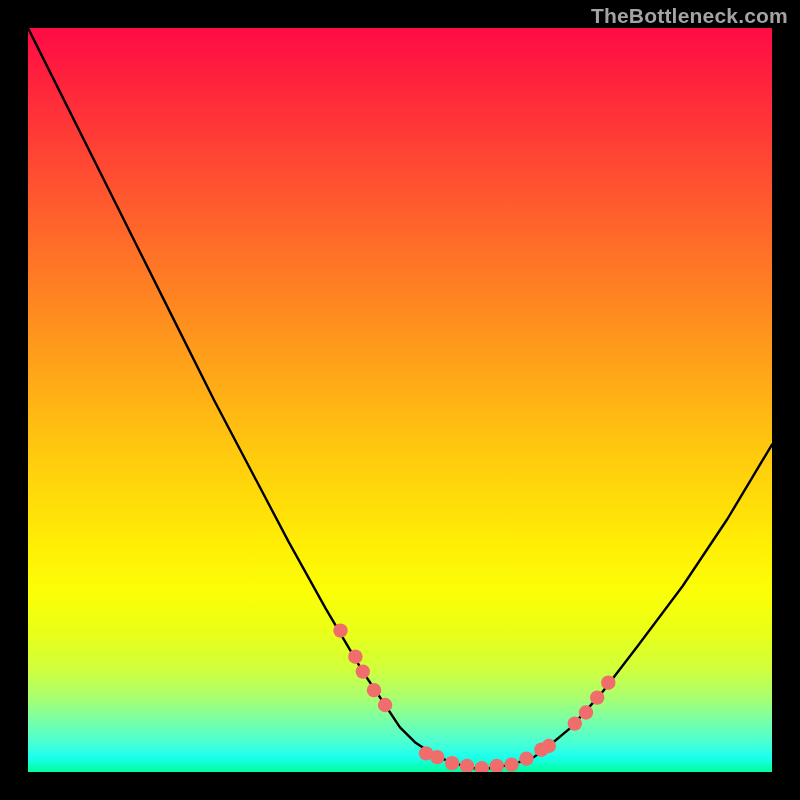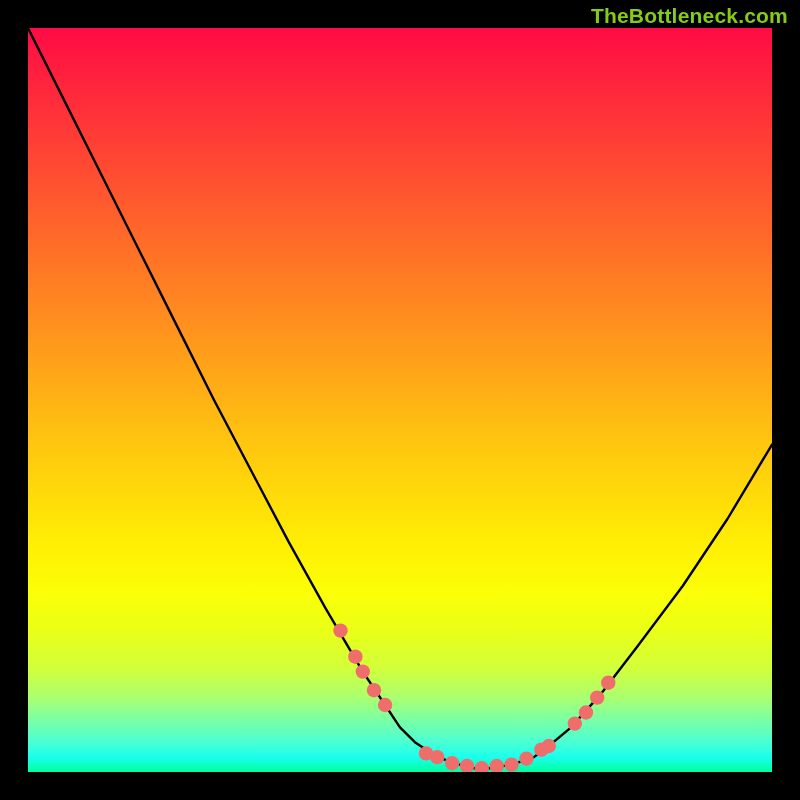--- a/index.html
+++ b/index.html
@@ -49,21 +49,21 @@
       #7affa6 93%,
       #4affd4 96%,
       #1bffee 98%,
       #00ff9e 100%
     );
   }
   .watermark {
     position: absolute;
     top: 4px;
     right: 12px;
-    color: #84cc16;
+    color: #a3a3a3;
     font-size: 21px;
     font-weight: 600;
     letter-spacing: 0.2px;
     user-select: none;
   }
   svg.curve {
     position: absolute;
     left: 0; top: 0;
     width: 100%;
     height: 100%;

